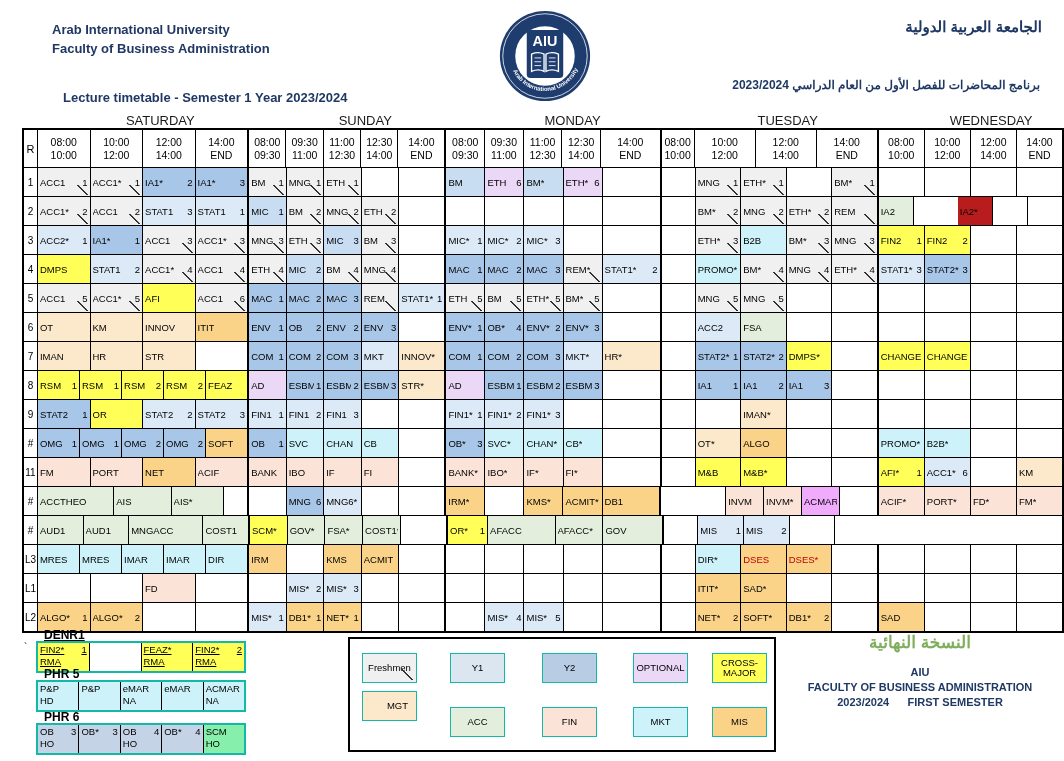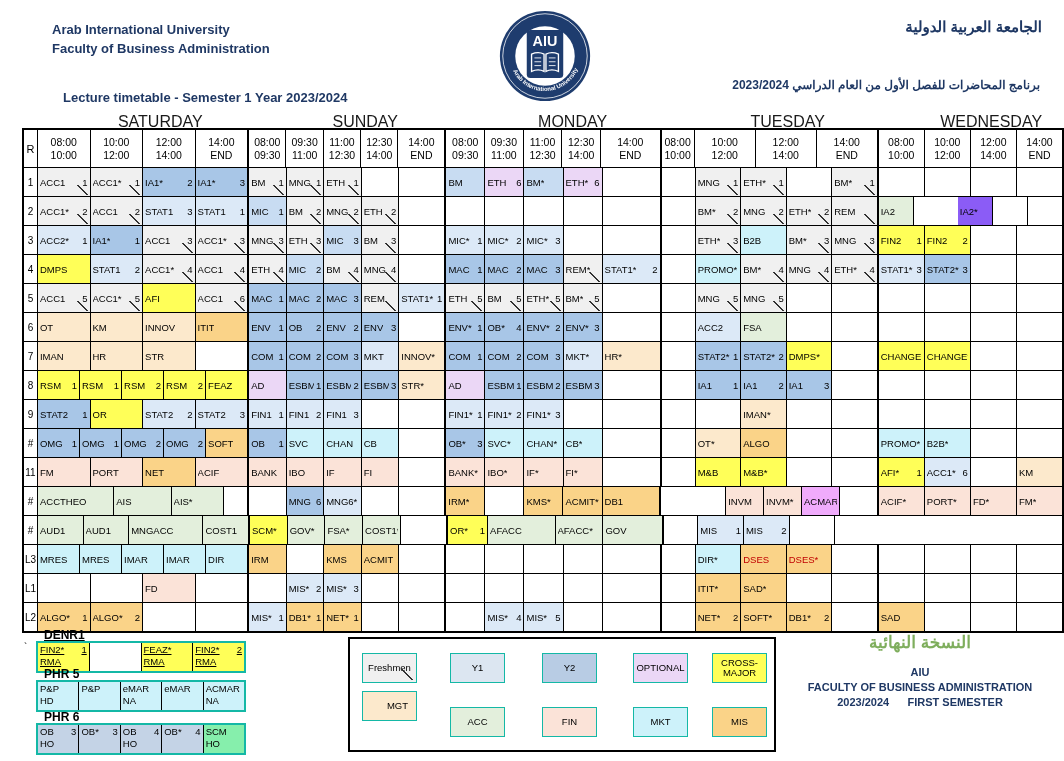--- a/index.html
+++ b/index.html
@@ -6,21 +6,21 @@
   #page{position:relative;width:1064px;height:761px;background:#fff;overflow:hidden;
         font-family:"Liberation Sans",sans-serif;color:#000;}
   .navy{color:#1F3864;font-weight:bold;}
   #hdr-en{position:absolute;left:52px;top:20px;font-size:13px;line-height:19px;}
   #hdr-title{position:absolute;left:63px;top:90px;font-size:13px;}
   #hdr-ar{position:absolute;right:22px;top:14px;text-align:right;font-size:15px;line-height:26px;direction:rtl;}
   #hdr-ar-title{position:absolute;right:24px;top:78px;font-size:12px;direction:rtl;}
   #logo{position:absolute;left:497px;top:8px;width:96px;height:96px;}
   
   #grid{position:absolute;left:22px;top:113px;width:1042px;}
-  .daynames{display:flex;height:15px;font-size:16px;color:#1a1a1a;gap:45px;}
+  .daynames{display:flex;height:15px;font-size:13px;color:#1a1a1a;gap:45px;}
   .daynames .dn{text-align:center;}
   .tbl{border:2px solid #000;border-top-width:2px;}
   .thead{display:flex;height:37px;border-bottom:1px solid #000;}
   .corner{width:14px;display:flex;align-items:center;justify-content:center;
           font-size:11px;border-right:1px solid #000;box-sizing:border-box;}
   .band{display:flex;box-sizing:border-box;border-left:2px solid #000;}
   .band.first{border-left:none;}
   .trow{display:flex;height:28px;border-bottom:1px solid #000;}
   .trow:last-child{border-bottom:none;}
   .rlab{width:14px;display:flex;align-items:center;justify-content:center;font-size:10px;
@@ -344,21 +344,21 @@
               <span class="cn">2</span>
             </div>
             <div class="cell diag" style="flex-grow: 1; flex-basis: 0px; background: rgb(240, 240, 240);">
               <span class="ct">REM</span>
             </div>
           </div>
           <div class="band" style="width: 186px;">
             <div class="cell" style="flex-grow: 1; flex-basis: 0px; background: rgb(227, 239, 220);">
               <span class="ct">IA2</span>
             </div>
-            <div class="cell" style="flex-grow: 1; flex-basis: 0px; background: #8b5cf6; margin-left: 44px;">
+            <div class="cell" style="flex-grow: 1; flex-basis: 0px; background: #b91c1c; margin-left: 44px;">
               <span class="ct">IA2*</span>
             </div>
             <div class="cell" style="flex-grow: 1; flex-basis: 0px; background: rgb(255, 255, 255);"></div>
             <div class="cell" style="flex-grow: 1; flex-basis: 0px; background: rgb(255, 255, 255);"></div>
           </div>
         </div>
         <div class="trow">
           <div class="rlab">3</div>
           <div class="band first" style="width: 210px;">
             <div class="cell" style="flex-grow: 1; flex-basis: 0px; background: rgb(220, 233, 247);">

